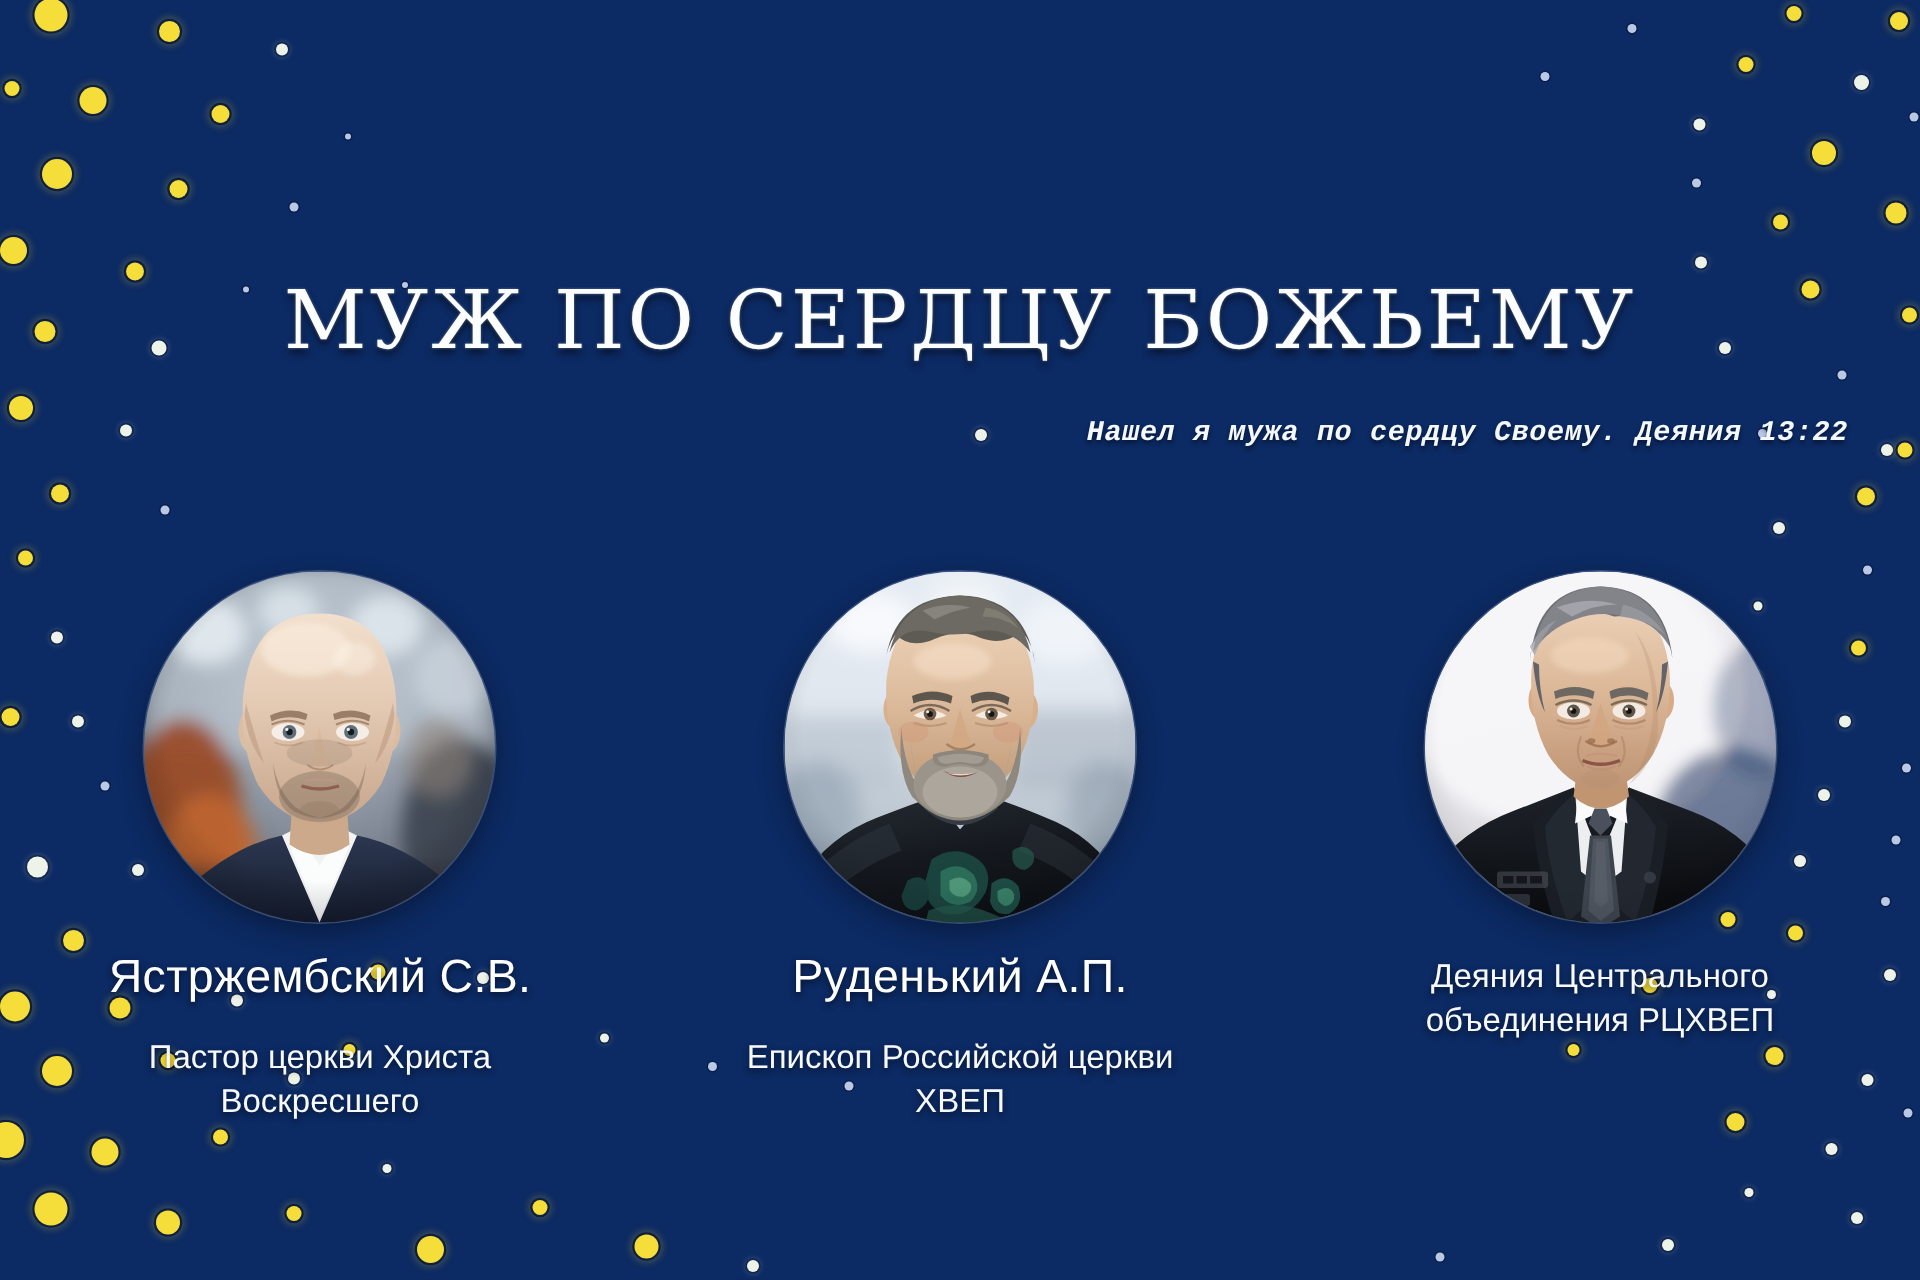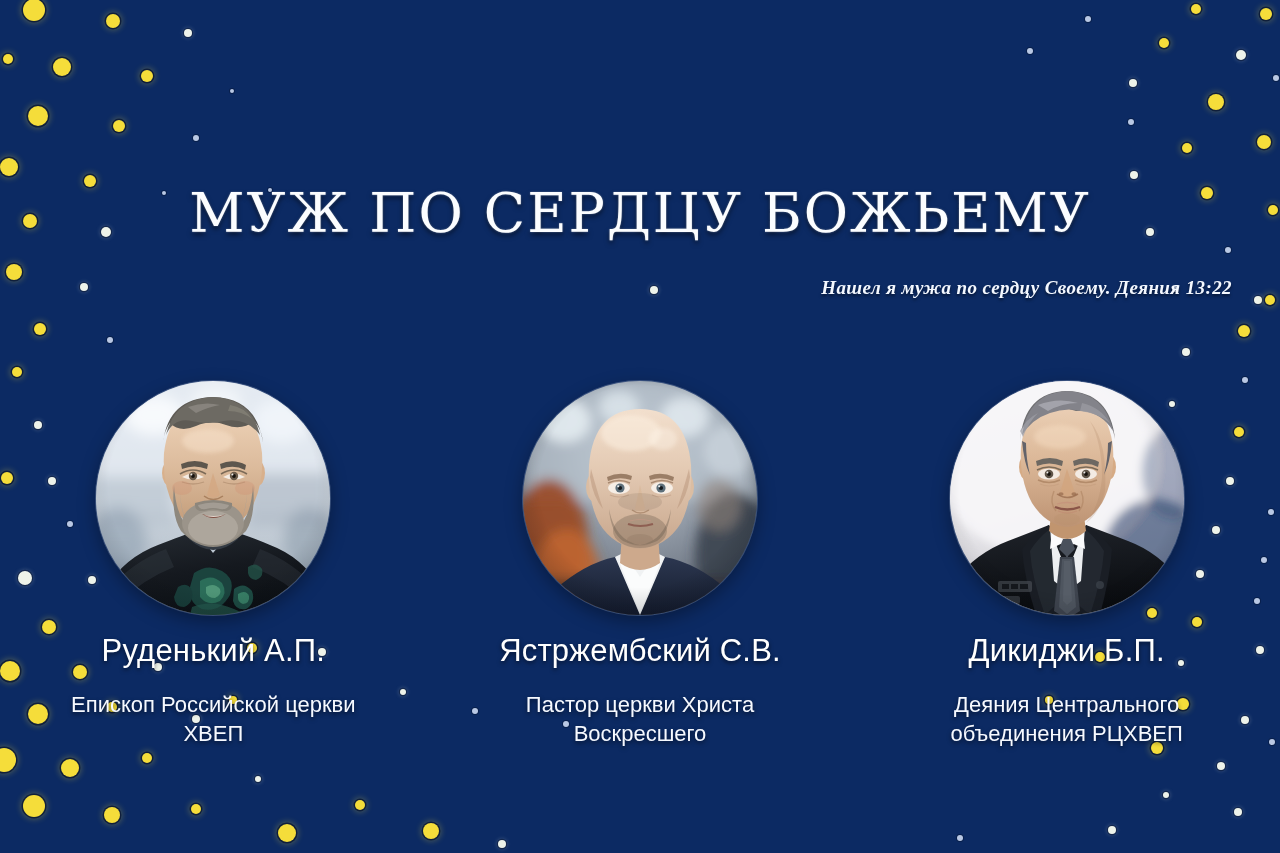--- a/index.html
+++ b/index.html
@@ -92,21 +92,21 @@
     text-shadow: 0 0 2px rgba(255,255,255,0.35),
                  0 3px 5px rgba(0,0,0,0.55);
   }
 
   
   #verse {
     position: absolute;
     right: 48px;
     top: 277px;
     z-index: 6;
-    font-family: Liberation Serif, serif;
+    font-family: Liberation Mono, monospace;
     font-style: italic;
     font-weight: bold;
     font-size: 19px;
     letter-spacing: 0.4px;
     color: #f4f8ff;
     white-space: nowrap;
     text-shadow: 0 2px 3px rgba(0,0,0,0.5);
   }
 
   
@@ -282,20 +282,123 @@
 
   <div id="verse">Нашел я мужа по сердцу Своему. Деяния 13:22</div>
 
   <div id="speakers">
 
     <div class="speaker">
       <div class="portrait-wrap">
         <div class="portrait">
           <svg class="face" viewBox="0 0 234 234" preserveAspectRatio="xMidYMid slice">
             <defs>
+              <radialGradient id="p1bg" cx="50%" cy="30%" r="85%">
+                <stop offset="0%" stop-color="#cfd9e2"></stop>
+                <stop offset="45%" stop-color="#8d96a2"></stop>
+                <stop offset="100%" stop-color="#4a525e"></stop>
+              </radialGradient>
+              <linearGradient id="p1skin" x1="0" y1="0" x2="0" y2="1">
+                <stop offset="0%" stop-color="#f2dfcd"></stop>
+                <stop offset="45%" stop-color="#e3c9b2"></stop>
+                <stop offset="100%" stop-color="#c7a68c"></stop>
+              </linearGradient>
+              <linearGradient id="p1suit" x1="0" y1="0" x2="0" y2="1">
+                <stop offset="0%" stop-color="#2c3750"></stop>
+                <stop offset="100%" stop-color="#141b2c"></stop>
+              </linearGradient>
+              <filter id="p1soft" x="-30%" y="-30%" width="160%" height="160%">
+                <feGaussianBlur stdDeviation="6"></feGaussianBlur>
+              </filter>
+              <filter id="p1soft2" x="-30%" y="-30%" width="160%" height="160%">
+                <feGaussianBlur stdDeviation="2.2"></feGaussianBlur>
+              </filter>
+            </defs>
+
+            <rect width="234" height="234" fill="url(#p1bg)"></rect>
+            <g filter="url(#p1soft)">
+              <rect x="0" y="0" width="234" height="120" fill="#b9c4cf" opacity="0.7"></rect>
+              <ellipse cx="42" cy="40" rx="26" ry="22" fill="#e8eef3" opacity="0.85"></ellipse>
+              <ellipse cx="96" cy="26" rx="20" ry="16" fill="#dfe7ee" opacity="0.8"></ellipse>
+              <ellipse cx="162" cy="36" rx="24" ry="20" fill="#e5ecf2" opacity="0.8"></ellipse>
+              <ellipse cx="206" cy="70" rx="26" ry="26" fill="#cdd7e0" opacity="0.7"></ellipse>
+
+              <ellipse cx="26" cy="168" rx="40" ry="70" fill="#9a4a24" opacity="0.92"></ellipse>
+              <ellipse cx="44" cy="200" rx="34" ry="52" fill="#c2662f" opacity="0.85"></ellipse>
+
+              <ellipse cx="212" cy="176" rx="40" ry="66" fill="#3c4350" opacity="0.9"></ellipse>
+              <ellipse cx="196" cy="124" rx="22" ry="26" fill="#8d8178" opacity="0.6"></ellipse>
+              <rect x="0" y="198" width="234" height="40" fill="#3b2f2a" opacity="0.55"></rect>
+            </g>
+
+            <path d="M22 234 L30 210 Q62 182 92 176 L117 200 L142 176 Q174 182 206 210 L214 234 Z" fill="url(#p1suit)"></path>
+
+            <path d="M92 176 L117 234 L142 176 L130 170 L117 186 L104 170 Z" fill="#f0f2f3"></path>
+            <path d="M96 180 L117 232 L138 180 L130 176 L117 196 L104 176 Z" fill="#fbfcfc"></path>
+
+            <path d="M99 152 Q117 170 135 152 L137 182 Q117 196 97 182 Z" fill="#cda98c"></path>
+
+            <ellipse cx="72" cy="106" rx="9" ry="15" fill="#dbbda2"></ellipse>
+            <ellipse cx="162" cy="106" rx="9" ry="15" fill="#dbbda2"></ellipse>
+
+            <path d="M117 28 Q163 28 168 84 Q170 118 158 142 Q143 166 117 168 Q91 166 76 142 Q64 118 66 84 Q71 28 117 28 Z" fill="url(#p1skin)"></path>
+
+            <ellipse cx="108" cy="52" rx="30" ry="18" fill="#fdf1e2" opacity="0.55" filter="url(#p1soft2)"></ellipse>
+            <ellipse cx="140" cy="58" rx="14" ry="11" fill="#fff7ec" opacity="0.4" filter="url(#p1soft2)"></ellipse>
+
+            <path d="M68 88 Q74 110 80 128 Q70 116 67 96 Z" fill="#b8937a" opacity="0.5"></path>
+            <path d="M166 88 Q160 110 154 128 Q164 116 167 96 Z" fill="#b8937a" opacity="0.5"></path>
+
+            <path d="M84 96 Q97 90 109 95 L108 99 Q96 95 85 100 Z" fill="#8e7159" opacity="0.85"></path>
+            <path d="M126 95 Q138 90 151 96 L150 100 Q139 95 127 99 Z" fill="#8e7159" opacity="0.85"></path>
+
+            <ellipse cx="96" cy="107" rx="11" ry="6" fill="#f6eee6"></ellipse>
+            <ellipse cx="139" cy="107" rx="11" ry="6" fill="#f6eee6"></ellipse>
+            <circle cx="97" cy="107" r="4.6" fill="#5d6f7a"></circle>
+            <circle cx="138" cy="107" r="4.6" fill="#5d6f7a"></circle>
+            <circle cx="97" cy="107" r="2.1" fill="#14191d"></circle>
+            <circle cx="138" cy="107" r="2.1" fill="#14191d"></circle>
+            <circle cx="95.2" cy="105.3" r="1.1" fill="#ffffff" opacity="0.9"></circle>
+            <circle cx="136.2" cy="105.3" r="1.1" fill="#ffffff" opacity="0.9"></circle>
+            <path d="M85 102 Q96 97 107 102" stroke="#9b7b62" stroke-width="1.4" fill="none" opacity="0.8"></path>
+            <path d="M128 102 Q139 97 150 102" stroke="#9b7b62" stroke-width="1.4" fill="none" opacity="0.8"></path>
+
+            <path d="M87 114 Q96 118 106 114" stroke="#bd9a80" stroke-width="1.2" fill="none" opacity="0.6"></path>
+            <path d="M129 114 Q138 118 148 114" stroke="#bd9a80" stroke-width="1.2" fill="none" opacity="0.6"></path>
+
+            <path d="M117 104 L112 128 Q117 133 122 128 Z" fill="#d9b899" opacity="0.75"></path>
+            <path d="M109 129 Q117 135 126 129" stroke="#b08f74" stroke-width="1.4" fill="none"></path>
+
+            <path d="M86 128 Q92 160 117 164 Q142 160 148 128 Q146 152 134 160 Q117 168 100 160 Q88 152 86 128 Z" fill="#6f6253" opacity="0.42"></path>
+            <ellipse cx="117" cy="150" rx="27" ry="17" fill="#6b5e50" opacity="0.34"></ellipse>
+            <ellipse cx="117" cy="121" rx="22" ry="9" fill="#7a6a58" opacity="0.18"></ellipse>
+
+            <path d="M105 143 Q117 147 130 143" stroke="#8e5f52" stroke-width="2.2" fill="none"></path>
+            <path d="M107 140 Q117 137 128 140" stroke="#c39684" stroke-width="1.2" fill="none" opacity="0.7"></path>
+
+            <ellipse cx="117" cy="159" rx="13" ry="6" fill="#8c7461" opacity="0.3"></ellipse>
+
+            <rect width="234" height="234" fill="none"></rect>
+            <radialGradient id="p1vig" cx="50%" cy="45%" r="72%">
+              <stop offset="60%" stop-color="#000000" stop-opacity="0"></stop>
+              <stop offset="100%" stop-color="#001232" stop-opacity="0.42"></stop>
+            </radialGradient>
+            <rect width="234" height="234" fill="url(#p1vig)"></rect>
+          </svg>
+        </div>
+      </div>
+      <div class="speaker-name">Ястржембский С.В.</div>
+      <div class="speaker-role">Пастор церкви Христа Воскресшего</div>
+    </div>
+
+    <div class="speaker">
+      <div class="portrait-wrap">
+        <div class="portrait">
+          <svg class="face" viewBox="0 0 234 234" preserveAspectRatio="xMidYMid slice">
+            <defs>
               <linearGradient id="p2bg" x1="0" y1="0" x2="0" y2="1">
                 <stop offset="0%" stop-color="#e9eef3"></stop>
                 <stop offset="55%" stop-color="#cdd6df"></stop>
                 <stop offset="100%" stop-color="#9fabb8"></stop>
               </linearGradient>
               <linearGradient id="p2skin" x1="0" y1="0" x2="0" y2="1">
                 <stop offset="0%" stop-color="#f0d6bc"></stop>
                 <stop offset="50%" stop-color="#dcbb9c"></stop>
                 <stop offset="100%" stop-color="#bf9875"></stop>
               </linearGradient>
@@ -392,123 +495,20 @@
             <radialGradient id="p2vig" cx="50%" cy="45%" r="72%">
               <stop offset="62%" stop-color="#000000" stop-opacity="0"></stop>
               <stop offset="100%" stop-color="#001232" stop-opacity="0.30"></stop>
             </radialGradient>
             <rect width="234" height="234" fill="url(#p2vig)"></rect>
           </svg>
         </div>
       </div>
       <div class="speaker-name">Руденький А.П.</div>
       <div class="speaker-role">Епископ Российской церкви ХВЕП</div>
-    </div>
-
-    <div class="speaker">
-      <div class="portrait-wrap">
-        <div class="portrait">
-          <svg class="face" viewBox="0 0 234 234" preserveAspectRatio="xMidYMid slice">
-            <defs>
-              <radialGradient id="p1bg" cx="50%" cy="30%" r="85%">
-                <stop offset="0%" stop-color="#cfd9e2"></stop>
-                <stop offset="45%" stop-color="#8d96a2"></stop>
-                <stop offset="100%" stop-color="#4a525e"></stop>
-              </radialGradient>
-              <linearGradient id="p1skin" x1="0" y1="0" x2="0" y2="1">
-                <stop offset="0%" stop-color="#f2dfcd"></stop>
-                <stop offset="45%" stop-color="#e3c9b2"></stop>
-                <stop offset="100%" stop-color="#c7a68c"></stop>
-              </linearGradient>
-              <linearGradient id="p1suit" x1="0" y1="0" x2="0" y2="1">
-                <stop offset="0%" stop-color="#2c3750"></stop>
-                <stop offset="100%" stop-color="#141b2c"></stop>
-              </linearGradient>
-              <filter id="p1soft" x="-30%" y="-30%" width="160%" height="160%">
-                <feGaussianBlur stdDeviation="6"></feGaussianBlur>
-              </filter>
-              <filter id="p1soft2" x="-30%" y="-30%" width="160%" height="160%">
-                <feGaussianBlur stdDeviation="2.2"></feGaussianBlur>
-              </filter>
-            </defs>
-
-            <rect width="234" height="234" fill="url(#p1bg)"></rect>
-            <g filter="url(#p1soft)">
-              <rect x="0" y="0" width="234" height="120" fill="#b9c4cf" opacity="0.7"></rect>
-              <ellipse cx="42" cy="40" rx="26" ry="22" fill="#e8eef3" opacity="0.85"></ellipse>
-              <ellipse cx="96" cy="26" rx="20" ry="16" fill="#dfe7ee" opacity="0.8"></ellipse>
-              <ellipse cx="162" cy="36" rx="24" ry="20" fill="#e5ecf2" opacity="0.8"></ellipse>
-              <ellipse cx="206" cy="70" rx="26" ry="26" fill="#cdd7e0" opacity="0.7"></ellipse>
-
-              <ellipse cx="26" cy="168" rx="40" ry="70" fill="#9a4a24" opacity="0.92"></ellipse>
-              <ellipse cx="44" cy="200" rx="34" ry="52" fill="#c2662f" opacity="0.85"></ellipse>
-
-              <ellipse cx="212" cy="176" rx="40" ry="66" fill="#3c4350" opacity="0.9"></ellipse>
-              <ellipse cx="196" cy="124" rx="22" ry="26" fill="#8d8178" opacity="0.6"></ellipse>
-              <rect x="0" y="198" width="234" height="40" fill="#3b2f2a" opacity="0.55"></rect>
-            </g>
-
-            <path d="M22 234 L30 210 Q62 182 92 176 L117 200 L142 176 Q174 182 206 210 L214 234 Z" fill="url(#p1suit)"></path>
-
-            <path d="M92 176 L117 234 L142 176 L130 170 L117 186 L104 170 Z" fill="#f0f2f3"></path>
-            <path d="M96 180 L117 232 L138 180 L130 176 L117 196 L104 176 Z" fill="#fbfcfc"></path>
-
-            <path d="M99 152 Q117 170 135 152 L137 182 Q117 196 97 182 Z" fill="#cda98c"></path>
-
-            <ellipse cx="72" cy="106" rx="9" ry="15" fill="#dbbda2"></ellipse>
-            <ellipse cx="162" cy="106" rx="9" ry="15" fill="#dbbda2"></ellipse>
-
-            <path d="M117 28 Q163 28 168 84 Q170 118 158 142 Q143 166 117 168 Q91 166 76 142 Q64 118 66 84 Q71 28 117 28 Z" fill="url(#p1skin)"></path>
-
-            <ellipse cx="108" cy="52" rx="30" ry="18" fill="#fdf1e2" opacity="0.55" filter="url(#p1soft2)"></ellipse>
-            <ellipse cx="140" cy="58" rx="14" ry="11" fill="#fff7ec" opacity="0.4" filter="url(#p1soft2)"></ellipse>
-
-            <path d="M68 88 Q74 110 80 128 Q70 116 67 96 Z" fill="#b8937a" opacity="0.5"></path>
-            <path d="M166 88 Q160 110 154 128 Q164 116 167 96 Z" fill="#b8937a" opacity="0.5"></path>
-
-            <path d="M84 96 Q97 90 109 95 L108 99 Q96 95 85 100 Z" fill="#8e7159" opacity="0.85"></path>
-            <path d="M126 95 Q138 90 151 96 L150 100 Q139 95 127 99 Z" fill="#8e7159" opacity="0.85"></path>
-
-            <ellipse cx="96" cy="107" rx="11" ry="6" fill="#f6eee6"></ellipse>
-            <ellipse cx="139" cy="107" rx="11" ry="6" fill="#f6eee6"></ellipse>
-            <circle cx="97" cy="107" r="4.6" fill="#5d6f7a"></circle>
-            <circle cx="138" cy="107" r="4.6" fill="#5d6f7a"></circle>
-            <circle cx="97" cy="107" r="2.1" fill="#14191d"></circle>
-            <circle cx="138" cy="107" r="2.1" fill="#14191d"></circle>
-            <circle cx="95.2" cy="105.3" r="1.1" fill="#ffffff" opacity="0.9"></circle>
-            <circle cx="136.2" cy="105.3" r="1.1" fill="#ffffff" opacity="0.9"></circle>
-            <path d="M85 102 Q96 97 107 102" stroke="#9b7b62" stroke-width="1.4" fill="none" opacity="0.8"></path>
-            <path d="M128 102 Q139 97 150 102" stroke="#9b7b62" stroke-width="1.4" fill="none" opacity="0.8"></path>
-
-            <path d="M87 114 Q96 118 106 114" stroke="#bd9a80" stroke-width="1.2" fill="none" opacity="0.6"></path>
-            <path d="M129 114 Q138 118 148 114" stroke="#bd9a80" stroke-width="1.2" fill="none" opacity="0.6"></path>
-
-            <path d="M117 104 L112 128 Q117 133 122 128 Z" fill="#d9b899" opacity="0.75"></path>
-            <path d="M109 129 Q117 135 126 129" stroke="#b08f74" stroke-width="1.4" fill="none"></path>
-
-            <path d="M86 128 Q92 160 117 164 Q142 160 148 128 Q146 152 134 160 Q117 168 100 160 Q88 152 86 128 Z" fill="#6f6253" opacity="0.42"></path>
-            <ellipse cx="117" cy="150" rx="27" ry="17" fill="#6b5e50" opacity="0.34"></ellipse>
-            <ellipse cx="117" cy="121" rx="22" ry="9" fill="#7a6a58" opacity="0.18"></ellipse>
-
-            <path d="M105 143 Q117 147 130 143" stroke="#8e5f52" stroke-width="2.2" fill="none"></path>
-            <path d="M107 140 Q117 137 128 140" stroke="#c39684" stroke-width="1.2" fill="none" opacity="0.7"></path>
-
-            <ellipse cx="117" cy="159" rx="13" ry="6" fill="#8c7461" opacity="0.3"></ellipse>
-
-            <rect width="234" height="234" fill="none"></rect>
-            <radialGradient id="p1vig" cx="50%" cy="45%" r="72%">
-              <stop offset="60%" stop-color="#000000" stop-opacity="0"></stop>
-              <stop offset="100%" stop-color="#001232" stop-opacity="0.42"></stop>
-            </radialGradient>
-            <rect width="234" height="234" fill="url(#p1vig)"></rect>
-          </svg>
-        </div>
-      </div>
-      <div class="speaker-name">Ястржембский С.В.</div>
-      <div class="speaker-role">Пастор церкви Христа Воскресшего</div>
     </div>
 
     <div class="speaker">
       <div class="portrait-wrap">
         <div class="portrait">
           <svg class="face" viewBox="0 0 234 234" preserveAspectRatio="xMidYMid slice">
             <defs>
               <linearGradient id="p3bg" x1="0" y1="0" x2="0.3" y2="1">
                 <stop offset="0%" stop-color="#f3f2f4"></stop>
                 <stop offset="60%" stop-color="#e4e3e7"></stop>
@@ -620,19 +620,18 @@
 
             <path d="M140 40 Q158 62 155 110 Q150 132 136 142 Q150 124 152 96 Q152 62 140 40 Z" fill="#a87f5e" opacity="0.22"></path>
             <radialGradient id="p3vig" cx="50%" cy="45%" r="72%">
               <stop offset="64%" stop-color="#000000" stop-opacity="0"></stop>
               <stop offset="100%" stop-color="#001232" stop-opacity="0.26"></stop>
             </radialGradient>
             <rect width="234" height="234" fill="url(#p3vig)"></rect>
           </svg>
         </div>
       </div>
-      <div class="speaker-name">Дикиджи Б.П.</div>
       <div class="speaker-role">Деяния Центрального объединения РЦХВЕП</div>
     </div>
 
   </div>
 
 </div>
 
 </body></html>

